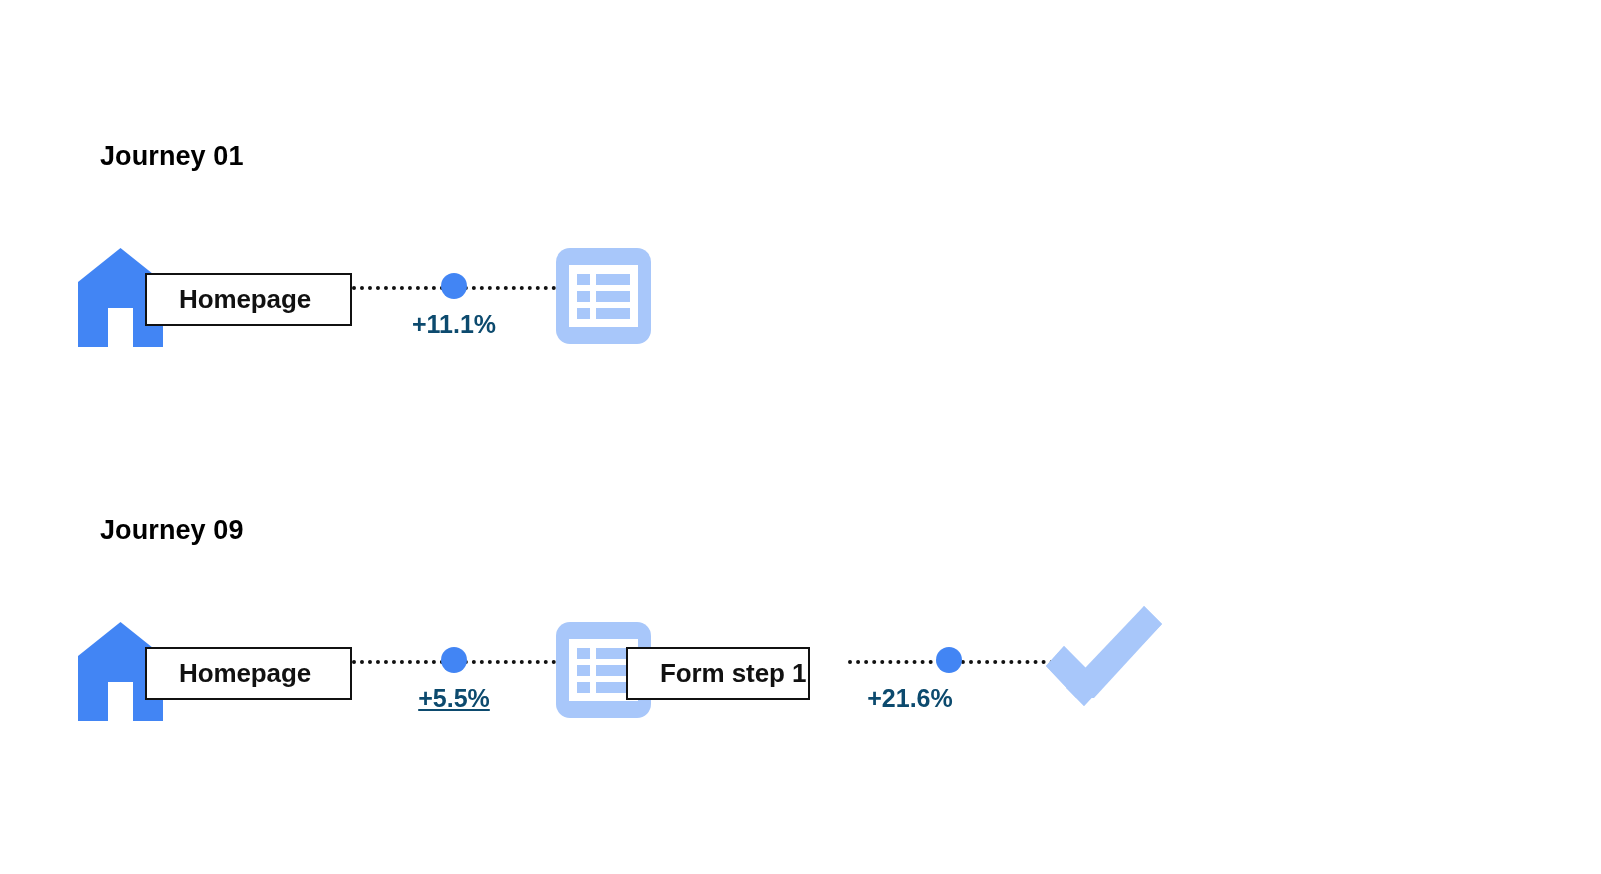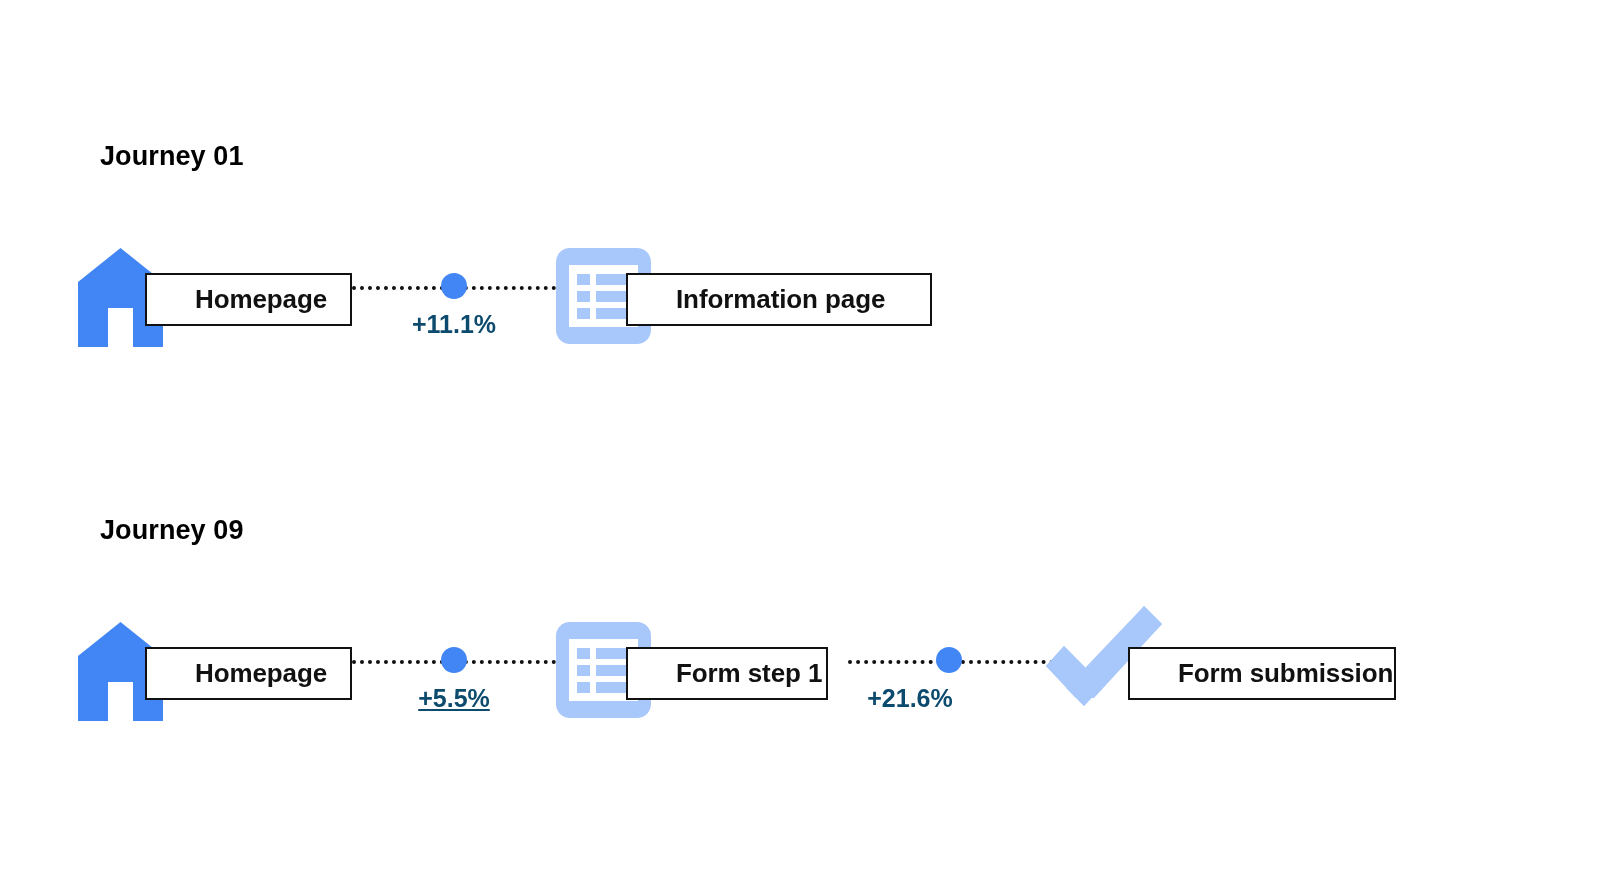--- a/index.html
+++ b/index.html
@@ -85,21 +85,20 @@
   .node-box {
     position: absolute;
     box-sizing: border-box;
     height: 53px;
     top: 51px;
     background: #ffffff;
     border: 2.5px solid #111111;
     display: flex;
     align-items: center;
     z-index: 4;
-    padding-left: 16px;
   }
   .node-box .node-label {
     font-size: 26px;
     font-weight: bold;
     color: #111111;
     white-space: nowrap;
     padding-left: 32px;
     letter-spacing: -0.1px;
   }
 
@@ -143,23 +142,20 @@
               <rect x="40" y="43" width="34" height="11" fill="#A8C7FA"></rect>
               <rect x="21" y="60" width="13" height="11" fill="#A8C7FA"></rect>
               <rect x="40" y="60" width="34" height="11" fill="#A8C7FA"></rect>
             </svg>
           </span>
         </span>
         <div class="dot" style="left:441px;"></div>
         <div class="dot-label" style="left:454px;">+11.1%</div>
         <div class="node-box" style="left:145px;width:207px;">
           <span class="node-label">Homepage</span>
-        </div>
-        <div class="node-box" style="left:626px;width:306px;">
-          <span class="node-label">Information page</span>
         </div>
       </div>
     </div>
     <div class="journey">
       <div class="journey-title" style="top:517px;">Journey 09</div>
       <div class="flow" style="top:596px;">
         <div class="connector" style="left:352px;width:212px;"></div>
         <div class="connector" style="left:848px;width:214px;"></div>
         <span style="position:absolute;left:78px;top:0;z-index:3;">
           <span class="icon icon-home" style="left:0px;">
@@ -192,21 +188,18 @@
             </svg>
           </span>
         </span>
         <div class="dot" style="left:441px;"></div>
         <div class="dot-label" style="left:454px;text-decoration:underline;">+5.5%</div>
         <div class="dot" style="left:936px;"></div>
         <div class="dot-label" style="left:910px;">+21.6%</div>
         <div class="node-box" style="left:145px;width:207px;">
           <span class="node-label">Homepage</span>
         </div>
-        <div class="node-box" style="left:626px;width:202px;">
+        <div class="node-box" style="left:626px;width:184px;">
           <span class="node-label">Form step 1</span>
-        </div>
-        <div class="node-box" style="left:1128px;width:268px;">
-          <span class="node-label">Form submission</span>
         </div>
       </div>
     </div>
   </div>
 
 </body></html>

